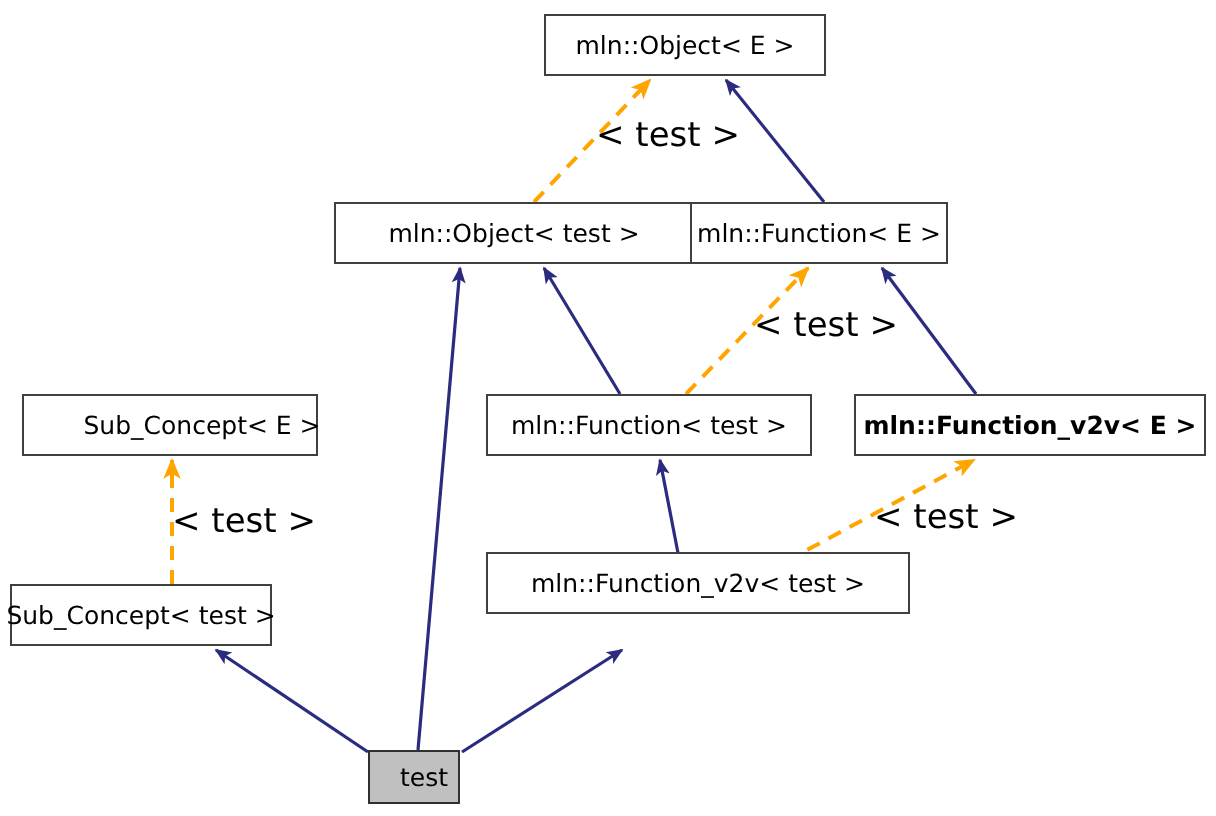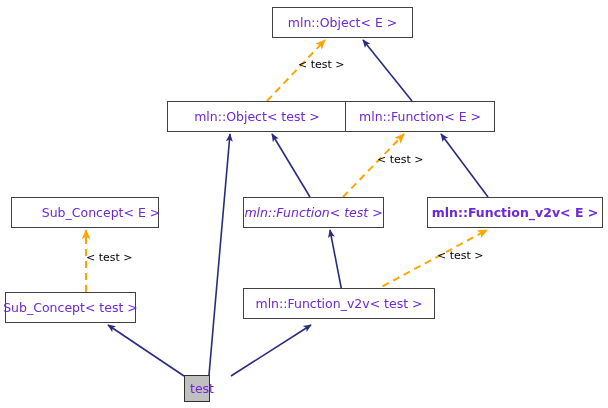--- a/index.html
+++ b/index.html
@@ -24,31 +24,31 @@
   }
   .node {
     position: absolute;
     box-sizing: border-box;
     border: 1px solid #404040;
     background: #ffffff;
     display: flex;
     align-items: center;
     justify-content: center;
     font-size: 12.5px;
-    color: #6d28d9;
+    color: #000000;
     white-space: nowrap;
     letter-spacing: 0px;
   }
   .node.current {
     background: #c0c0c0;
     border-color: #303030;
   }
   .edge-label {
     position: absolute;
-    font-size: 11px;
+    font-size: 17px;
     color: #000000;
     white-space: nowrap;
     background: transparent;
     font-family: "DejaVu Sans", sans-serif;
   }
 </style>
 </head>
 <body>
 
 <div id="diagram">
@@ -77,39 +77,39 @@
       </g>
   </svg>
 
   <div id="nodes-group">
       <div class="node" style="left: 272px; top: 7px; width: 141px; height: 31px;">
         <span>mln::Object&lt; E &gt;</span>
       </div>
       <div class="node" style="left: 167px; top: 101px; width: 180px; height: 31px;">
         <span>mln::Object&lt; test &gt;</span>
       </div>
-      <div class="node" style="left: 345px; top: 101px; width: 150px; height: 31px;">
+      <div class="node" style="left: 345px; top: 101px; width: 129px; height: 31px;">
         <span>mln::Function&lt; E &gt;</span>
       </div>
       <div class="node" style="left: 11px; top: 197px; width: 148px; height: 31px; padding-left: 32px;">
         <span>Sub_Concept&lt; E &gt;</span>
       </div>
-      <div class="node" style="left: 243px; top: 197px; width: 141px; height: 31px; font-style: italic;">
+      <div class="node" style="left: 243px; top: 197px; width: 163px; height: 31px;">
         <span>mln::Function&lt; test &gt;</span>
       </div>
       <div class="node" style="left: 427px; top: 197px; width: 176px; height: 31px; font-weight: bold;">
         <span>mln::Function_v2v&lt; E &gt;</span>
       </div>
       <div class="node" style="left: 5px; top: 292px; width: 131px; height: 31px;">
         <span>Sub_Concept&lt; test &gt;</span>
       </div>
-      <div class="node" style="left: 243px; top: 288px; width: 192px; height: 31px;">
+      <div class="node" style="left: 243px; top: 276px; width: 212px; height: 31px;">
         <span>mln::Function_v2v&lt; test &gt;</span>
       </div>
-      <div class="node current" style="left: 184px; top: 375px; width: 26px; height: 27px; padding-left: 10px;">
+      <div class="node current" style="left: 184px; top: 375px; width: 46px; height: 27px; padding-left: 10px;">
         <span>test</span>
       </div>
     </div>
   <div id="labels-group">
       <div class="edge-label" style="left: 298px; top: 58px;">&lt; test &gt;</div>
       <div class="edge-label" style="left: 377px; top: 153px;">&lt; test &gt;</div>
       <div class="edge-label" style="left: 86px; top: 251px;">&lt; test &gt;</div>
       <div class="edge-label" style="left: 437px; top: 249px;">&lt; test &gt;</div>
     </div>
 

